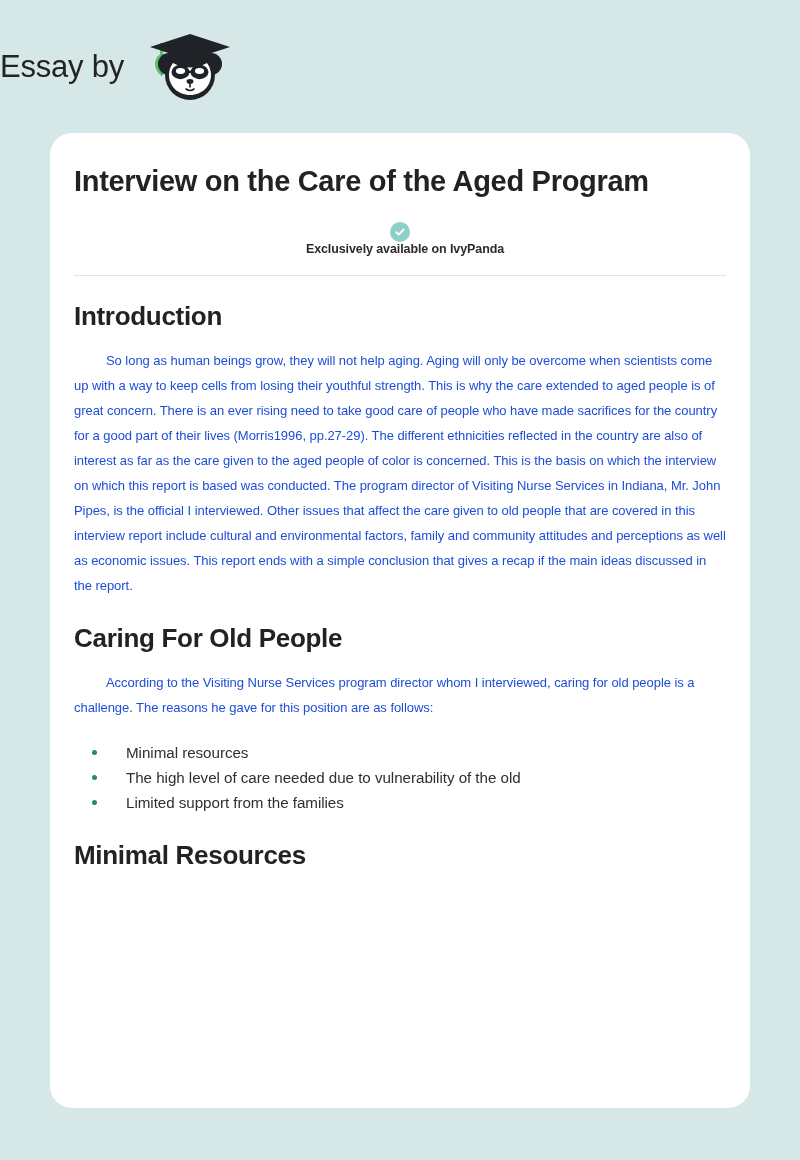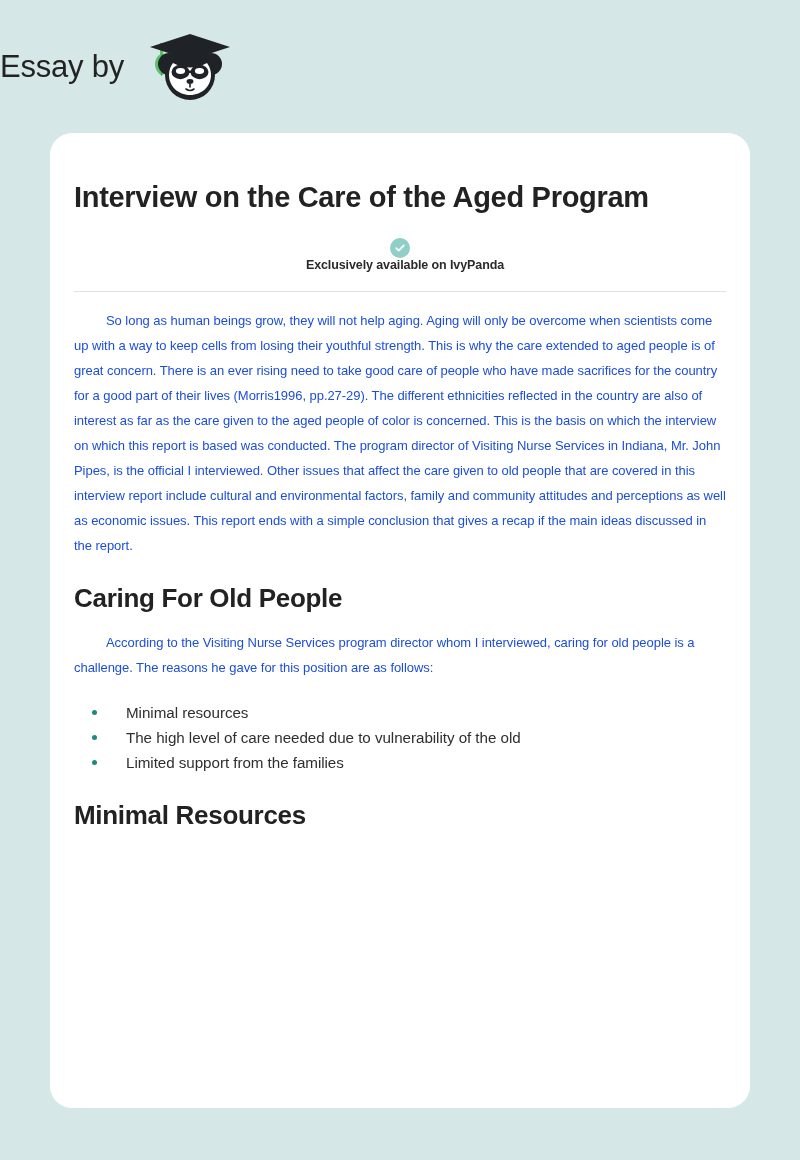--- a/index.html
+++ b/index.html
@@ -56,21 +56,21 @@
   
   .card {
     position: absolute;
     left: 50px;
     top: 133px;
     width: 700px;
     height: 975px;
     background: #ffffff;
     border-radius: 22px;
     box-sizing: border-box;
-    padding: 16px 24px;
+    padding: 0 24px;
     overflow: hidden;
   }
   .card-inner {
     padding-top: 30px;
   }
 
   .doc-title {
     font-size: 29px;
     line-height: 1.28;
     font-weight: bold;
@@ -198,20 +198,21 @@
       <span class="badge-check">
         <svg width="12" height="12" viewBox="0 0 12 12" xmlns="http://www.w3.org/2000/svg">
           <path d="M2.2 6.2 L4.7 8.6 L9.7 3.5" stroke="#ffffff" stroke-width="1.8" fill="none" stroke-linecap="round" stroke-linejoin="round"></path>
         </svg>
       </span>
       <span class="badge-text">Exclusively available on IvyPanda</span>
     </div>
 
     <div class="divider"></div>
 
+    <h2 class="section">Introduction</h2>
     <p class="body">So long as human beings grow, they will not help aging. Aging will only be overcome when scientists come up with a way to keep cells from losing their youthful strength. This is why the care extended to aged people is of great concern. There is an ever rising need to take good care of people who have made sacrifices for the country for a good part of their lives (Morris1996, pp.27-29). The different ethnicities reflected in the country are also of interest as far as the care given to the aged people of color is concerned. This is the basis on which the interview on which this report is based was conducted. The program director of Visiting Nurse Services in Indiana, Mr. John Pipes, is the official I interviewed. Other issues that affect the care given to old people that are covered in this interview report include cultural and environmental factors, family and community attitudes and perceptions as well as economic issues. This report ends with a simple conclusion that gives a recap if the main ideas discussed in the report.</p>
 
     <h2 class="section">Caring For Old People</h2>
     <p class="body">According to the Visiting Nurse Services program director whom I interviewed, caring for old people is a challenge. The reasons he gave for this position are as follows:</p>
     <ul class="bullets">
       <li>Minimal resources</li>
       <li>The high level of care needed due to vulnerability of the old</li>
       <li>Limited support from the families</li>
     </ul>
 

